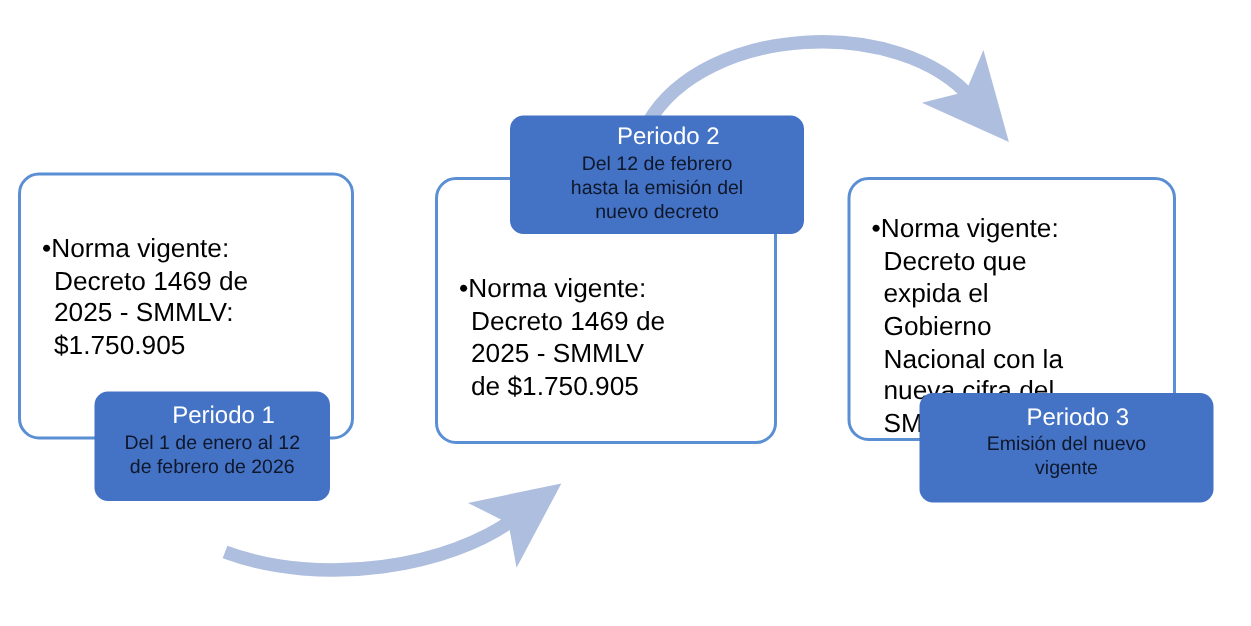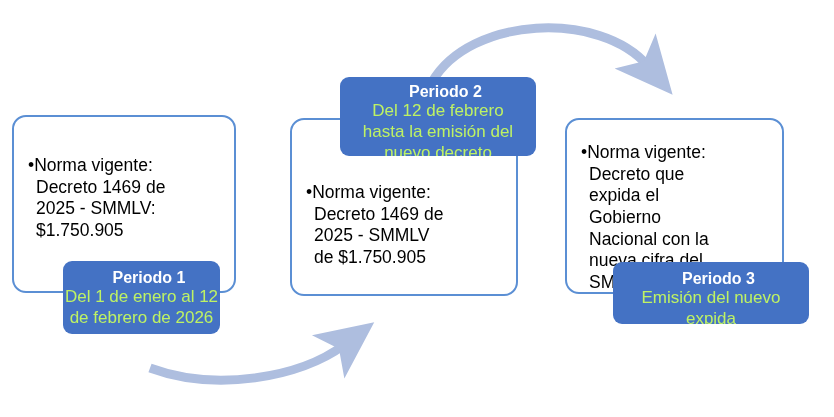--- a/index.html
+++ b/index.html
@@ -50,35 +50,35 @@
     position: absolute;
     box-sizing: border-box;
     background: #4472C4;
     border-radius: 9px;
     color: #ffffff;
     text-align: center;
     overflow: hidden;
   }
   .badge-title {
     font-size: 16px;
-    font-weight: bold;
+    font-weight: normal;
     color: #ffffff;
     line-height: 1.2;
     margin-left: 15px;
   }
   .badge-sub {
-    font-size: 17px;
-    color: #bef264;
+    font-size: 13px;
+    color: #0f172a;
     line-height: 1.22;
     white-space: pre-line;
   }
 
   #badge-1 { left: 63px;  top: 261px; width: 157px; height: 73px; padding-top: 7px; }
   #badge-2 { left: 340px; top: 77px;  width: 196px; height: 79px; padding-top: 5px; }
-  #badge-3 { left: 613px; top: 262px; width: 196px; height: 62px; padding-top: 7px; }
+  #badge-3 { left: 613px; top: 262px; width: 196px; height: 73px; padding-top: 7px; }
 
   
   .arrow-layer {
     position: absolute;
     left: 0; top: 0;
     width: 834px; height: 417px;
     pointer-events: none;
   }
 </style>
 </head>
@@ -131,16 +131,16 @@
   <div class="badge" id="badge-2">
     <div class="badge-title">Periodo 2</div>
     <div class="badge-sub">Del 12 de febrero
 hasta la emisión del
 nuevo decreto</div>
   </div>
 
   <div class="badge" id="badge-3">
     <div class="badge-title">Periodo 3</div>
     <div class="badge-sub">Emisión del nuevo
-expida</div>
+vigente</div>
   </div>
 
 </div>
 
 </body></html>

